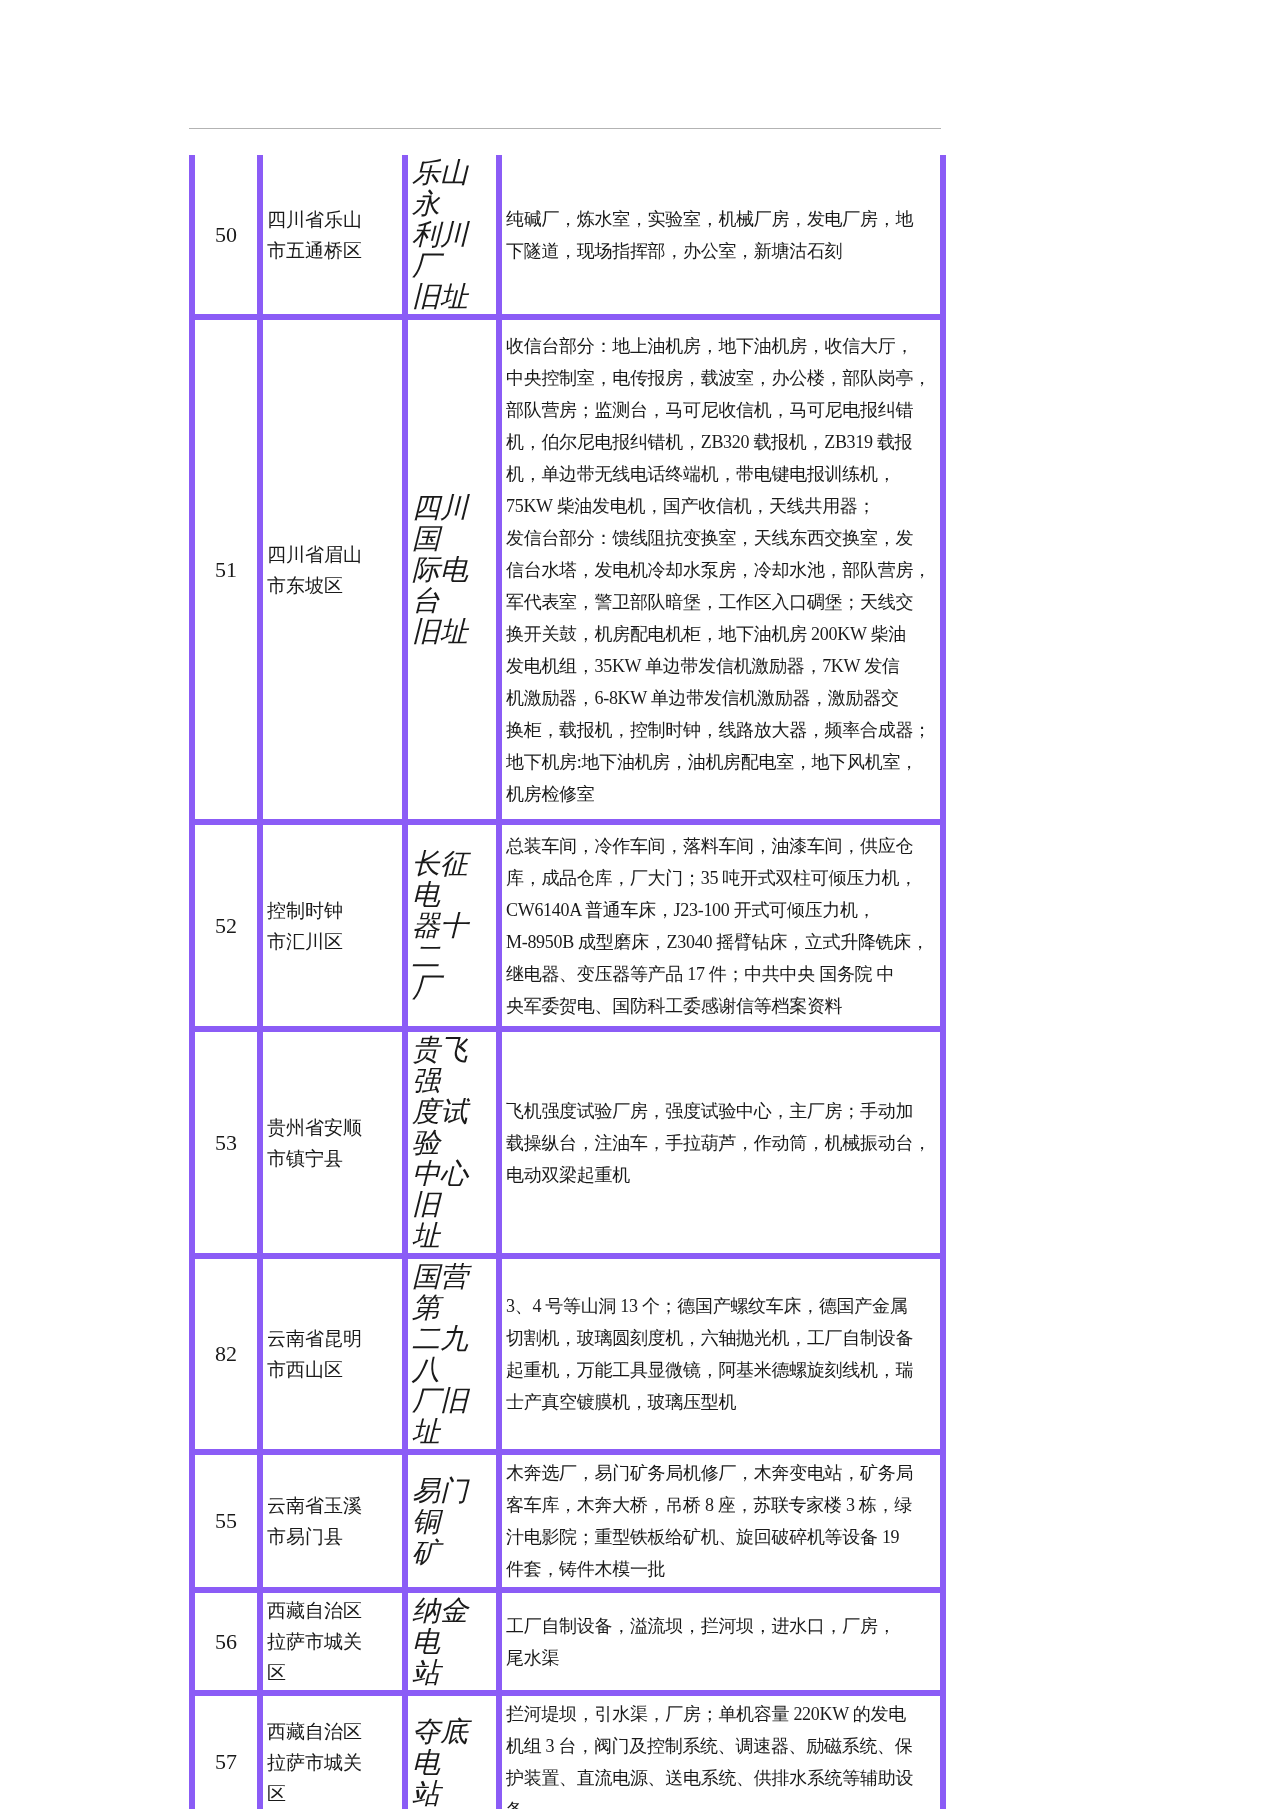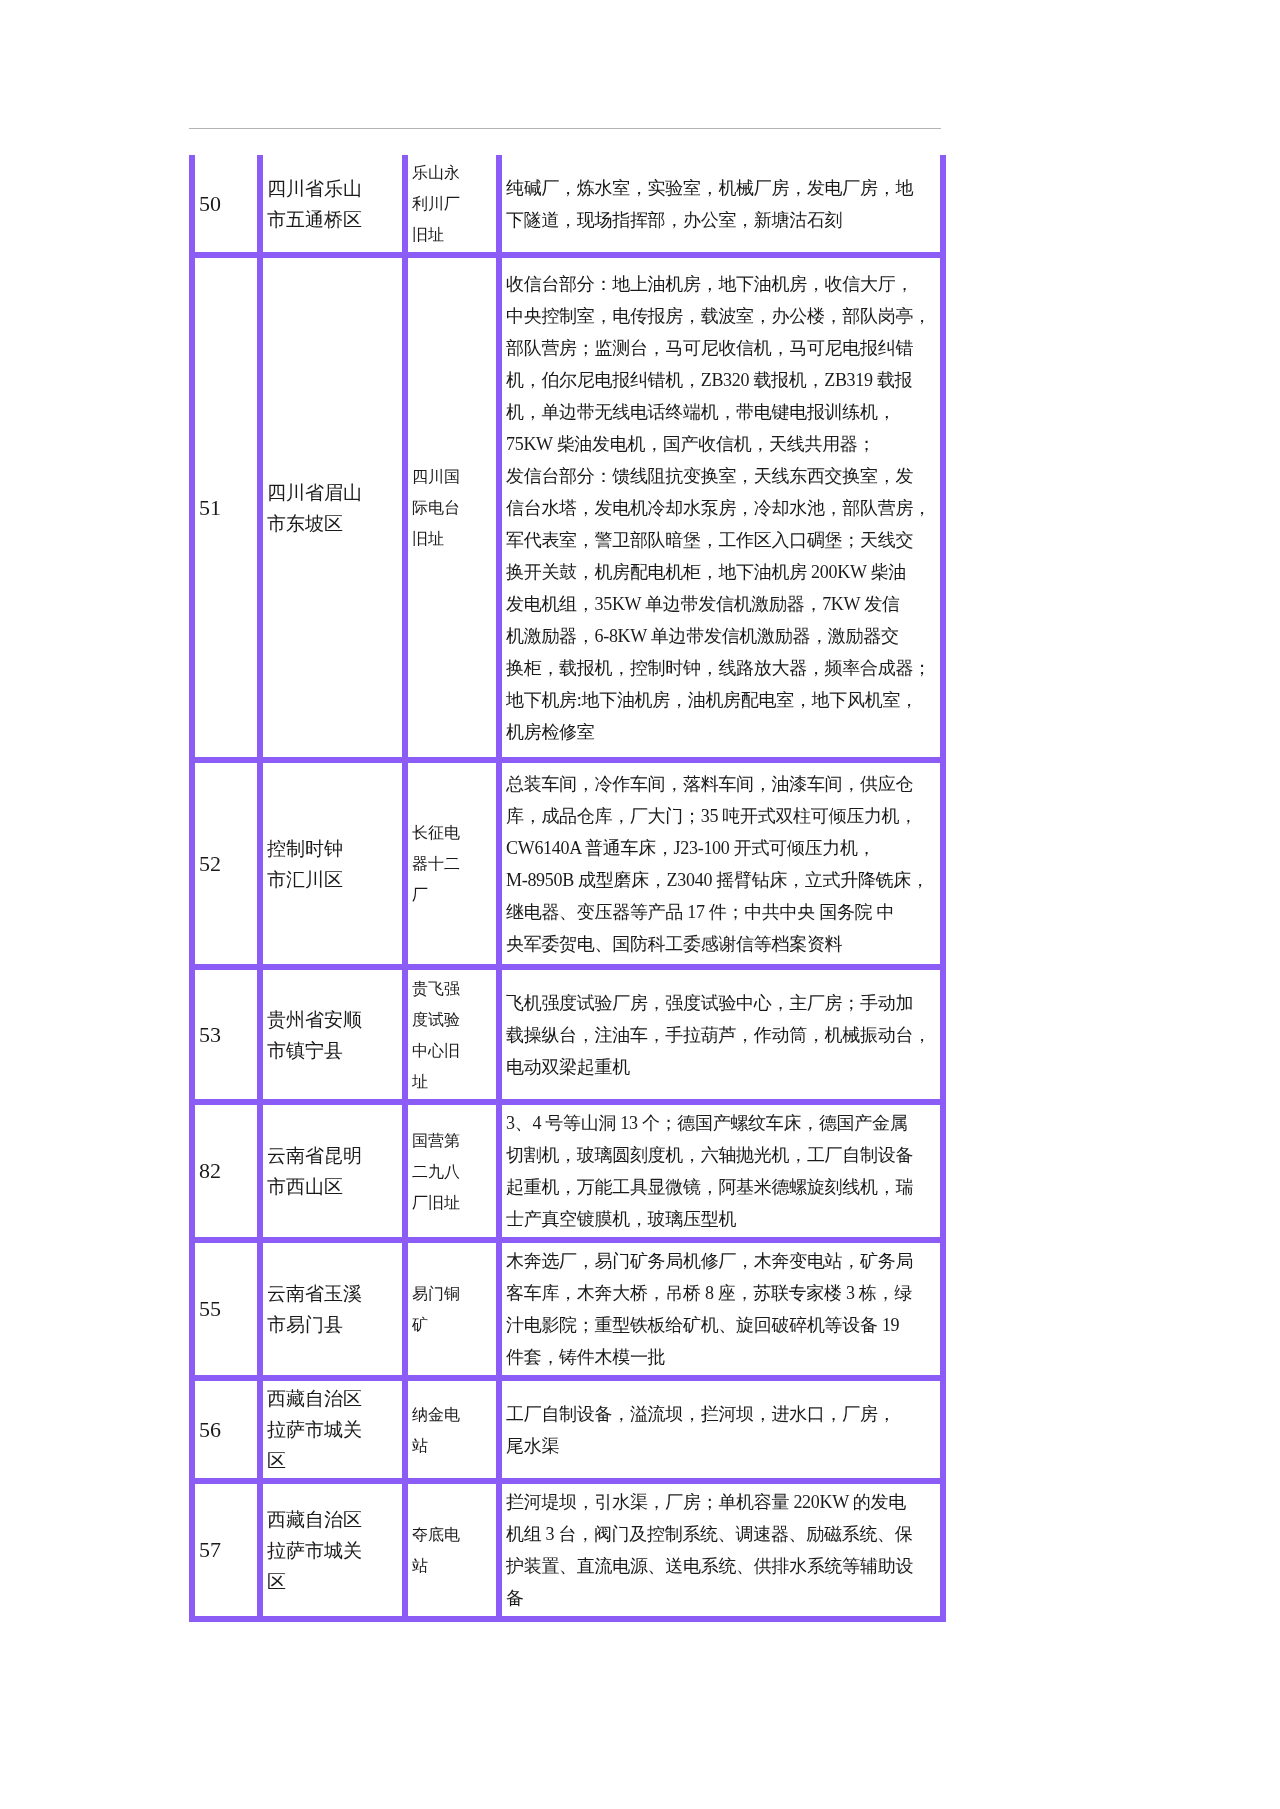--- a/index.html
+++ b/index.html
@@ -28,37 +28,38 @@
   }
   table.heritage td{
     border:6px solid #8b5cf6;
     vertical-align:middle;
     overflow:hidden;
     padding:2px 4px;
     box-sizing:border-box;
   }
   table.heritage tr:first-child td{border-top:none;}
   .c-num{
-    text-align:left;
+    text-align:center;
     font-size:22px;
     line-height:30px;
   }
   .c-loc{
     font-size:19px;
     line-height:31px;
     padding:2px 6px;
     white-space:pre-wrap;
     word-break:break-all;
   }
   .c-site{
-    font-size:16px;
+    font-size:28px;
     line-height:31px;
     padding:2px 5px;
     white-space:pre-wrap;
     word-break:break-all;
+    font-style:italic;
   }
   .c-desc{
     font-size:18px;
     line-height:32px;
     letter-spacing:-0.3px;
     padding:2px 5px;
     white-space:pre-wrap;
     word-break:break-all;
   }
   .row-50{height:100px}

